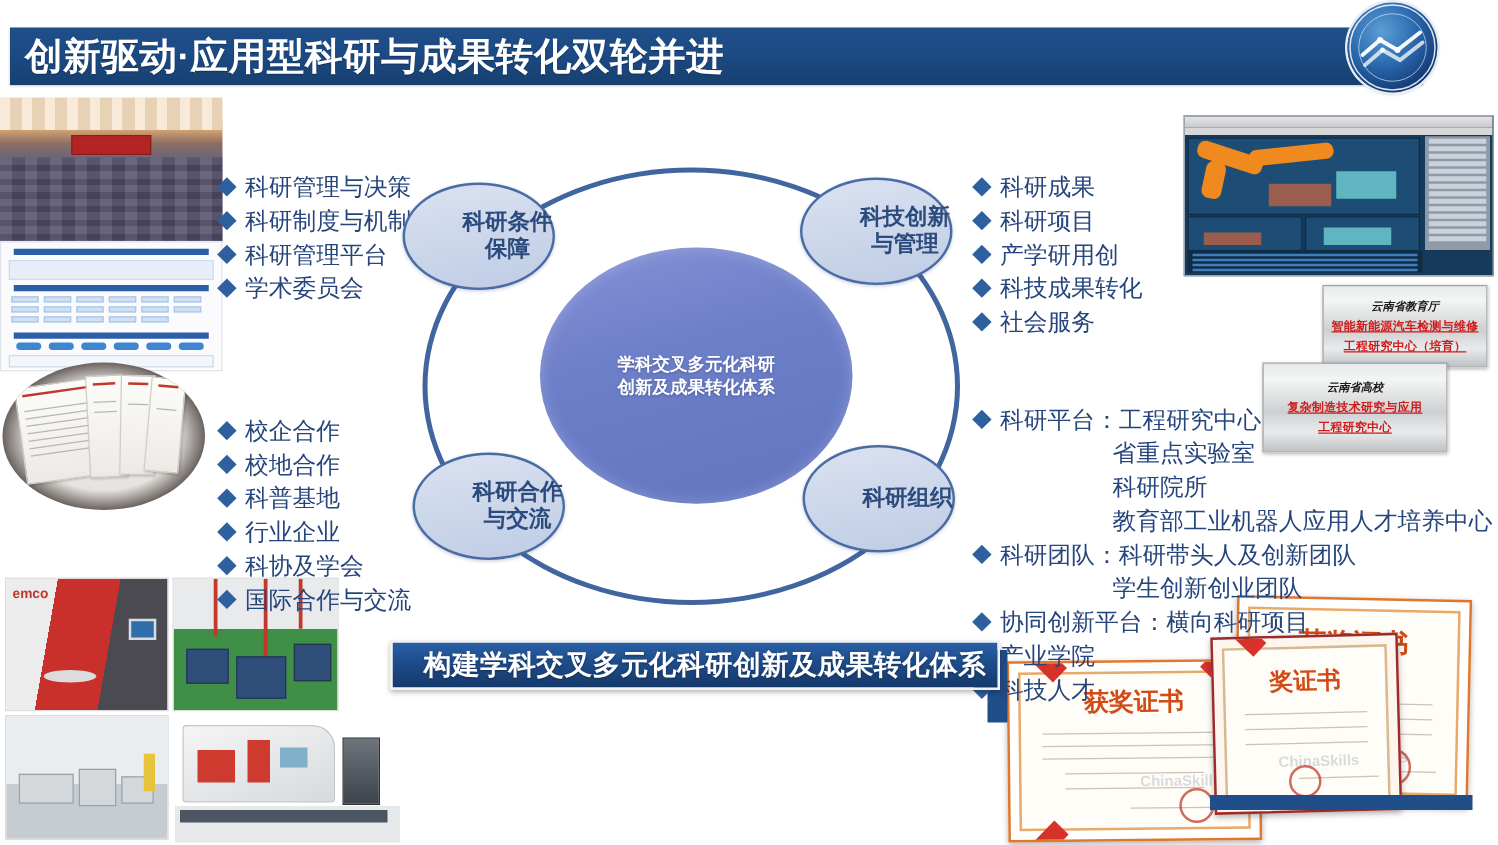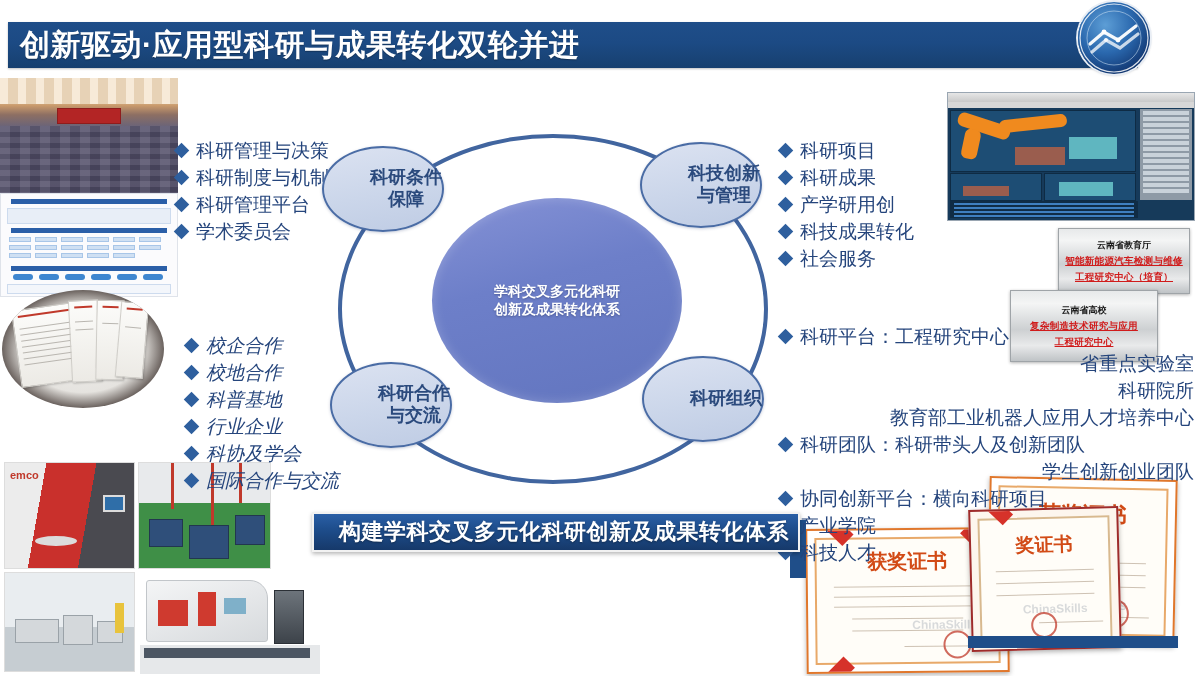--- a/index.html
+++ b/index.html
@@ -136,21 +136,21 @@
   .ph-robot .partr { position:absolute; background:#9a5d4e; }
 
   
   .plaque {
     position:absolute; border:1px solid #9fa4a8; text-align:center;
     background: linear-gradient(180deg,#e7e9ea 0%, #f4f5f5 18%, #cdd0d2 55%, #e9eaeb 78%, #bfc3c6 100%);
     box-shadow: 0 1px 3px rgba(0,0,0,.3);
     display:flex; flex-direction:column; justify-content:center; gap:3px;
     font-family: "Liberation Serif", "DejaVu Serif", serif;
   }
-  .plaque .p-top { color:#1a1a1a; font-weight:700; font-size:9px; }
+  .plaque .p-top { color:#1a1a1a; font-weight:700; font-size:9px;font-style:italic; }
   .plaque .p-red { color:#d01b1b; font-weight:700; font-size:9.5px; letter-spacing:.3px;text-decoration:underline; }
   .plq-1 { left:1058px; top:228px; width:132px; height:66px; }
   .plq-2 { left:1010px; top:290px; width:148px; height:72px; }
 
   
   .cert { position:absolute; background:#fff; border:2px solid #e0772c; overflow:hidden;
           box-shadow: 0 2px 5px rgba(0,0,0,.3); }
   .cert .inner { position:absolute; inset:7px; border:2px solid #e8a96a; background:#fffdf8; }
   .cert .ct-title { position:absolute; left:0; right:0; text-align:center; color:#d24b16;
       font-family:"Liberation Serif","DejaVu Serif",serif; font-weight:700; }
@@ -160,29 +160,29 @@
       font-family:"Liberation Sans",sans-serif; }
   .cert-a { left:806px; top:528px; width:203px; height:145px; transform: rotate(-0.6deg); }
   .cert-b { left:988px; top:478px; width:188px; height:166px; transform: rotate(1.2deg); }
   .cert-c { left:970px; top:508px; width:150px; height:142px; transform: rotate(-1.5deg);
             border-color:#9e2b2b; background:#fdf6ee; }
   .cert .redband { position:absolute; background:#d6322a; }
 
   .smallbar { position:absolute; background:#1f4e89; }
 
   
-  .bullets { position: absolute; text-align: right; }
+  .bullets { position: absolute; }
   .bullet-row { display: flex; align-items: baseline; gap: 9px; white-space: nowrap; }
   .dia { width: 11px; height: 11px; background:#2e5f9e; transform: rotate(45deg);
          flex: 0 0 auto; position: relative; top: -1px; }
   .b-txt { color:#25457c; font-size: 19px; font-weight: 500; line-height: 1.42; }
   .b-sub { color:#25457c; font-size: 19px; font-weight: 500; line-height: 1.42; }
 
   .bl-tl { left: 176px; top: 138px; }
-  .bl-bl { left: 186px; top: 333px; font-style: italic; }
+  .bl-bl { left: 176px; top: 333px; }
   .bl-tr { left: 780px; top: 138px; }
   .bl-br { left: 780px; top: 324px; }
   .indent-1 { padding-left: 110px; }
   .indent-2 { padding-left: 110px; }
 
   
   .diagram { position:absolute; left:312px; top:120px; width:480px; height:390px; }
   .ring {
     position:absolute; left:26px; top:14px; width:430px; height:350px;
     border: 4px solid #41659f; border-radius: 50%;
@@ -471,25 +471,25 @@
     </div>
     <div class="bullet-row">
       <div class="dia"></div>
       <div class="b-txt">国际合作与交流</div>
     </div>
   </div>
 
   <div class="bullets bl-tr">
     <div class="bullet-row">
       <div class="dia"></div>
+      <div class="b-txt">科研成果</div>
+    </div>
+    <div class="bullet-row">
+      <div class="dia"></div>
       <div class="b-txt">科研项目</div>
-    </div>
-    <div class="bullet-row">
-      <div class="dia"></div>
-      <div class="b-txt">科研成果</div>
     </div>
     <div class="bullet-row">
       <div class="dia"></div>
       <div class="b-txt">产学研用创</div>
     </div>
     <div class="bullet-row">
       <div class="dia"></div>
       <div class="b-txt">科技成果转化</div>
     </div>
     <div class="bullet-row">

